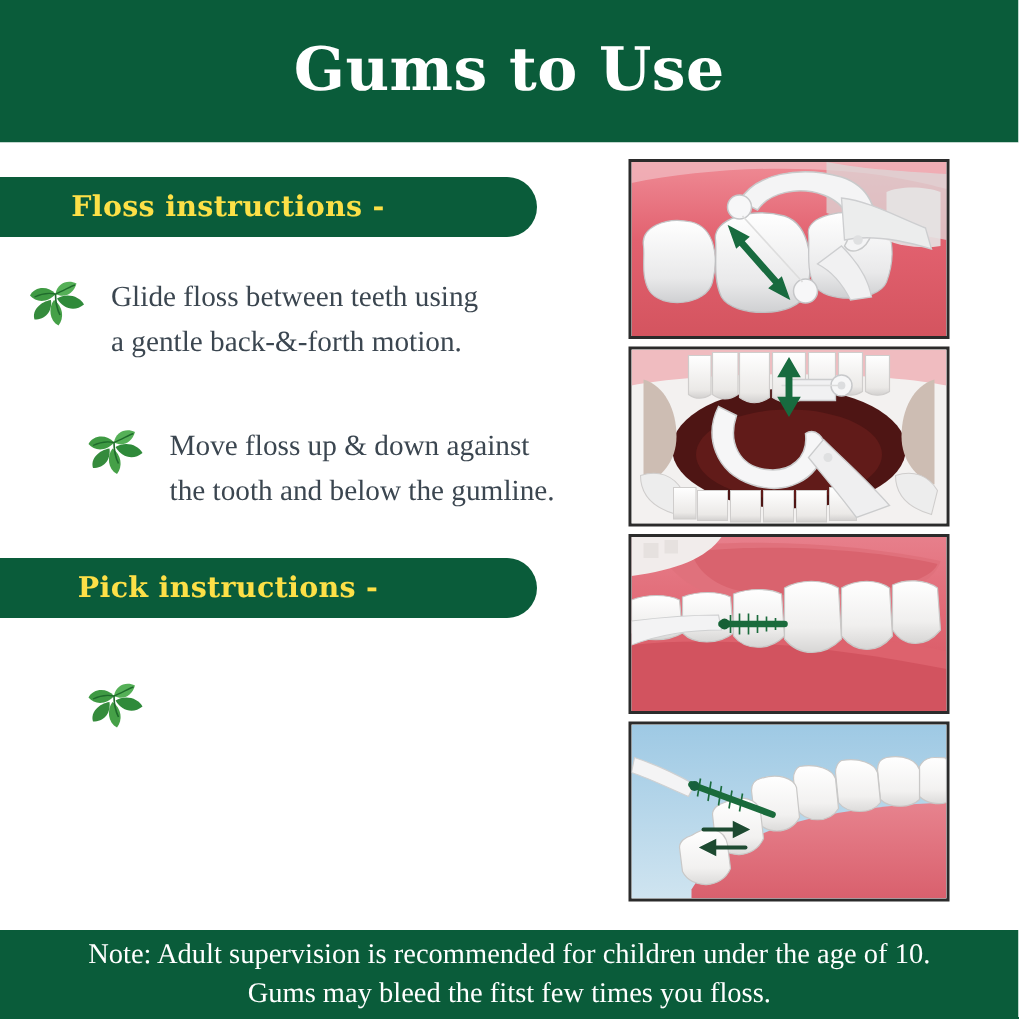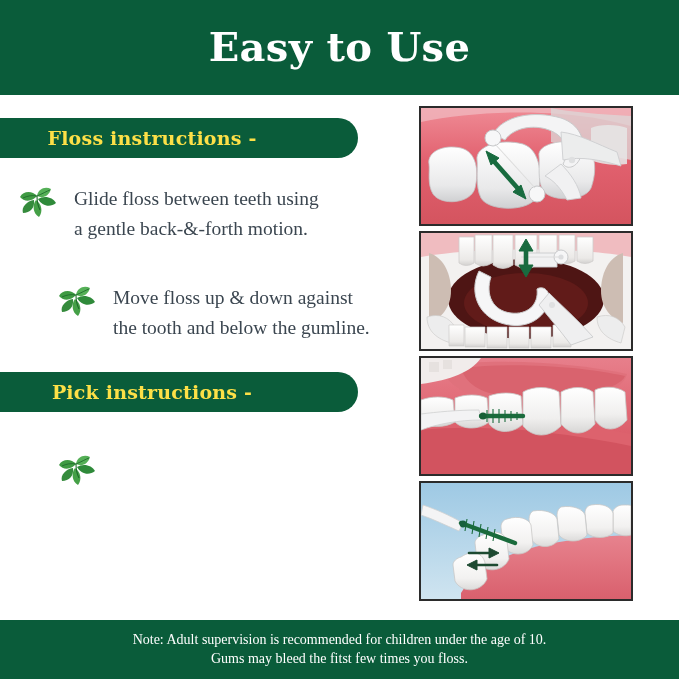--- a/index.html
+++ b/index.html
@@ -131,30 +131,30 @@
     height: 59px;
     background: #0a5c3a;
     display: flex;
     flex-direction: column;
     align-items: center;
     justify-content: center;
   }
   .footer-line {
     color: #ffffff;
     font-family: "Liberation Serif", "DejaVu Serif", serif;
-    font-size: 14px;
+    font-size: 19px;
     line-height: 1.35;
     text-align: center;
   }
 </style>
 </head>
 <body>
 
 <div class="header-band">
-  <div class="header-title">Easy to Use</div>
+  <div class="header-title">Gums to Use</div>
 </div>
 <div class="header-rule"></div>
 
 <div class="content">
 
   <div class="left-col">
 
     <div class="section-banner floss">
       <span class="section-banner-label">Floss instructions -</span>
     </div>

